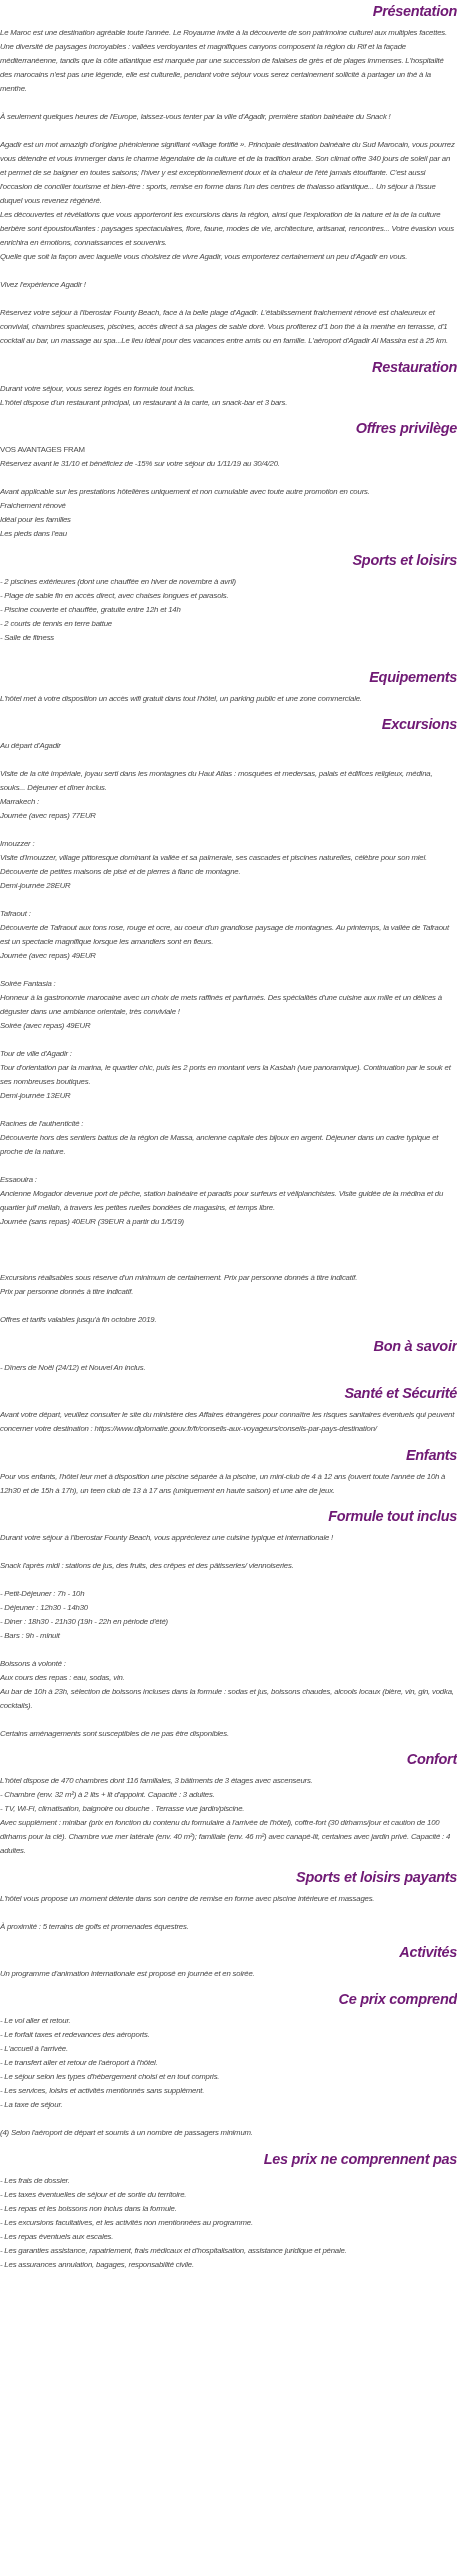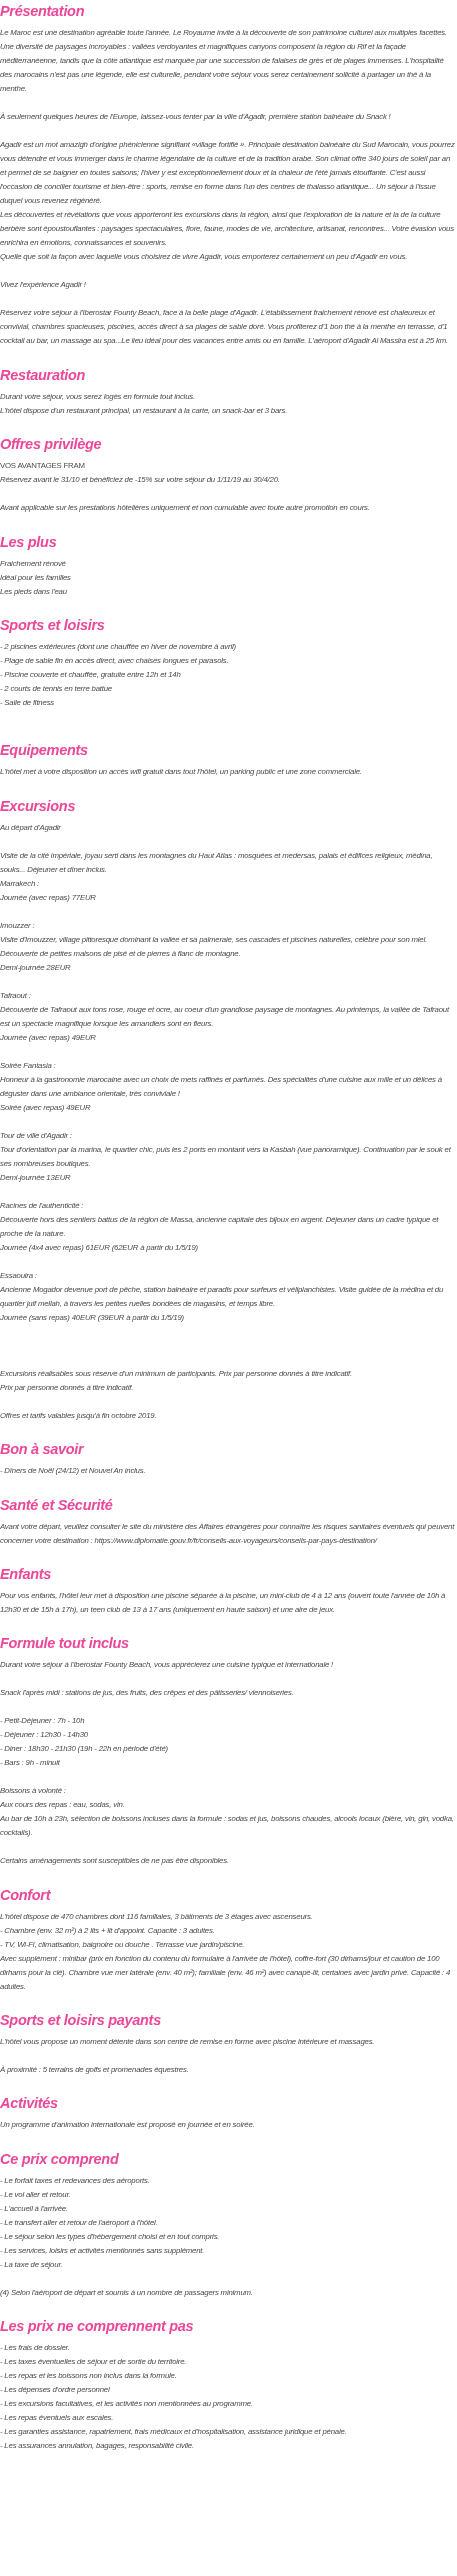--- a/index.html
+++ b/index.html
@@ -7,28 +7,29 @@
     width: 457px;
     font-family: "Liberation Sans", sans-serif;
     color: #4a4a4a;
   }
   .page { padding: 0 0 7.2px 0; }
   .section { margin: 0 0 0 0; }
   h2.section-title {
     font-family: "Liberation Sans", sans-serif;
     font-style: italic;
     font-weight: bold;
-    color: #ec4899;
+    color: #701a75;
     font-size: 14.5px;
     line-height: 18px;
     margin: 0 0 6px 0;
     padding-top: 2.4px;
     letter-spacing: -0.3px;
+    text-align: right;
   }
-  .section + .section h2.section-title { margin-top: 15px; }
+  .section + .section h2.section-title { margin-top: 7px; }
   .p {
     font-style: italic;
     font-size: 7.8px;
     line-height: 14px;
     margin: 0;
     letter-spacing: -0.2px;
     white-space: pre-wrap;
   }
   .gap { height: 14px; }
   .gap2 { height: 28px; }
@@ -61,21 +62,20 @@
 
   <div class="section">
     <h2 class="section-title">Offres privilège</h2>
     <p class="p" style="font-style:normal">VOS AVANTAGES FRAM</p>
     <p class="p">Réservez avant le 31/10 et bénéficiez de -15% sur votre séjour du 1/11/19 au 30/4/20.</p>
     <div class="gap"></div>
     <p class="p">Avant applicable sur les prestations hôtelières uniquement et non cumulable avec toute autre promotion en cours.</p>
   </div>
 
   <div class="section">
-    <h2 class="section-title">Les plus</h2>
     <p class="p">Fraichement rénové</p>
     <p class="p">Idéal pour les familles</p>
     <p class="p">Les pieds dans l'eau</p>
   </div>
 
   <div class="section">
     <h2 class="section-title">Sports et loisirs</h2>
     <p class="p">- 2 piscines extérieures (dont une chauffée en hiver de novembre à avril)</p>
     <p class="p">- Plage de sable fin en accès direct, avec chaises longues et parasols.</p>
     <p class="p">- Piscine couverte et chauffée, gratuite entre 12h et 14h</p>
@@ -120,31 +120,30 @@
     <div class="gap"></div>
     <div>
       <p class="p">Tour de ville d'Agadir :</p>
       <p class="p">Tour d'orientation par la marina, le quartier chic, puis les 2 ports en montant vers la Kasbah (vue panoramique). Continuation par le souk et ses nombreuses boutiques.</p>
       <p class="p">Demi-journée 13EUR</p>
     </div>
     <div class="gap"></div>
     <div>
       <p class="p">Racines de l'authenticité :</p>
       <p class="p">Découverte hors des sentiers battus de la région de Massa, ancienne capitale des bijoux en argent. Déjeuner dans un cadre typique et proche de la nature.</p>
-      <p class="p">Journée (4x4 avec repas) 61EUR (62EUR à partir du 1/5/19)</p>
     </div>
     <div class="gap"></div>
     <div>
       <p class="p">Essaouira :</p>
       <p class="p">Ancienne Mogador devenue port de pêche, station balnéaire et paradis pour surfeurs et véliplanchistes. Visite guidée de la médina et du quartier juif mellah, à travers les petites ruelles bondées de magasins, et temps libre.</p>
       <p class="p">Journée (sans repas) 40EUR (39EUR à partir du 1/5/19)</p>
     </div>
     <div class="gap2"></div>
     <div class="gap"></div>
-    <p class="p">Excursions réalisables sous réserve d'un minimum de participants. Prix par personne donnés à titre indicatif.</p>
+    <p class="p">Excursions réalisables sous réserve d'un minimum de certainement. Prix par personne donnés à titre indicatif.</p>
     <p class="p">Prix par personne donnés à titre indicatif.</p>
     <div class="gap"></div>
     <p class="p">Offres et tarifs valables jusqu'à fin octobre 2019.</p>
   </div>
 
   <div class="section">
     <h2 class="section-title">Bon à savoir</h2>
     <p class="p">- Dîners de Noël (24/12) et Nouvel An inclus.</p>
   </div>
 
@@ -191,37 +190,36 @@
     <p class="p">À proximité : 5 terrains de golfs et promenades équestres.</p>
   </div>
 
   <div class="section">
     <h2 class="section-title">Activités</h2>
     <p class="p">Un programme d'animation internationale est proposé en journée et en soirée.</p>
   </div>
 
   <div class="section">
     <h2 class="section-title">Ce prix comprend</h2>
+    <p class="p">- Le vol aller et retour.</p>
     <p class="p">- Le forfait taxes et redevances des aéroports.</p>
-    <p class="p">- Le vol aller et retour.</p>
     <p class="p">- L'accueil à l'arrivée.</p>
     <p class="p">- Le transfert aller et retour de l'aéroport à l'hôtel.</p>
     <p class="p">- Le séjour selon les types d'hébergement choisi et en tout compris.</p>
     <p class="p">- Les services, loisirs et activités mentionnés sans supplément.</p>
     <p class="p">- La taxe de séjour.</p>
     <div class="gap"></div>
     <p class="p">(4) Selon l'aéroport de départ et soumis à un nombre de passagers minimum.</p>
   </div>
 
   <div class="section">
     <h2 class="section-title">Les prix ne comprennent pas</h2>
     <p class="p">- Les frais de dossier.</p>
     <p class="p">- Les taxes éventuelles de séjour et de sortie du territoire.</p>
     <p class="p">- Les repas et les boissons non inclus dans la formule.</p>
-    <p class="p">- Les dépenses d'ordre personnel</p>
     <p class="p">- Les excursions facultatives, et les activités non mentionnées au programme.</p>
     <p class="p">- Les repas éventuels aux escales.</p>
     <p class="p">- Les garanties assistance, rapatriement, frais médicaux et d'hospitalisation, assistance juridique et pénale.</p>
     <p class="p">- Les assurances annulation, bagages, responsabilité civile.</p>
   </div>
 
 </div>
 
 
 </body></html>

